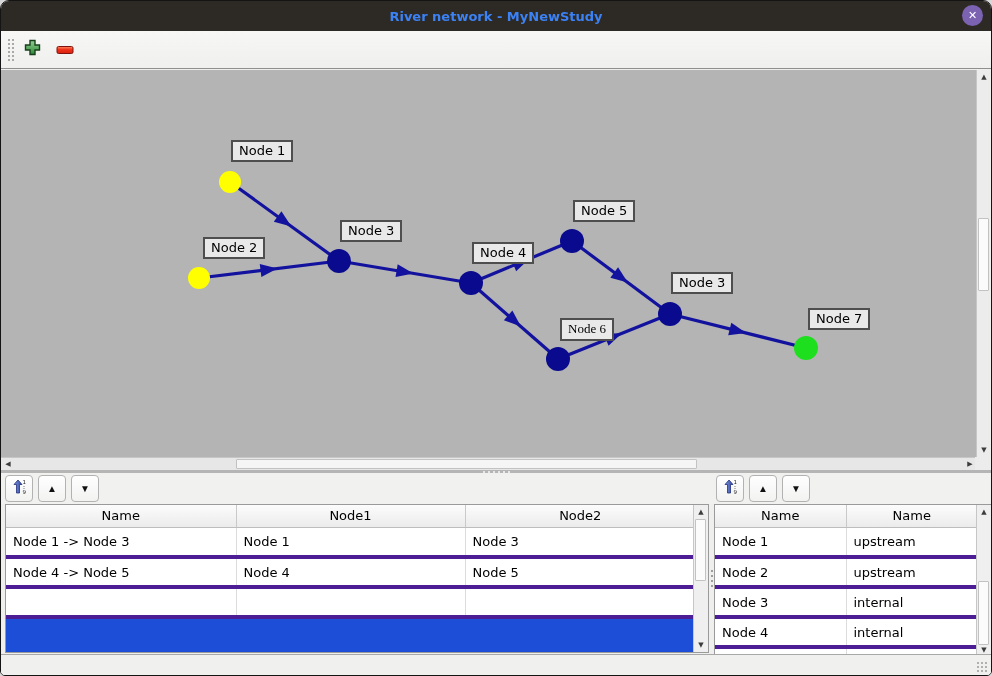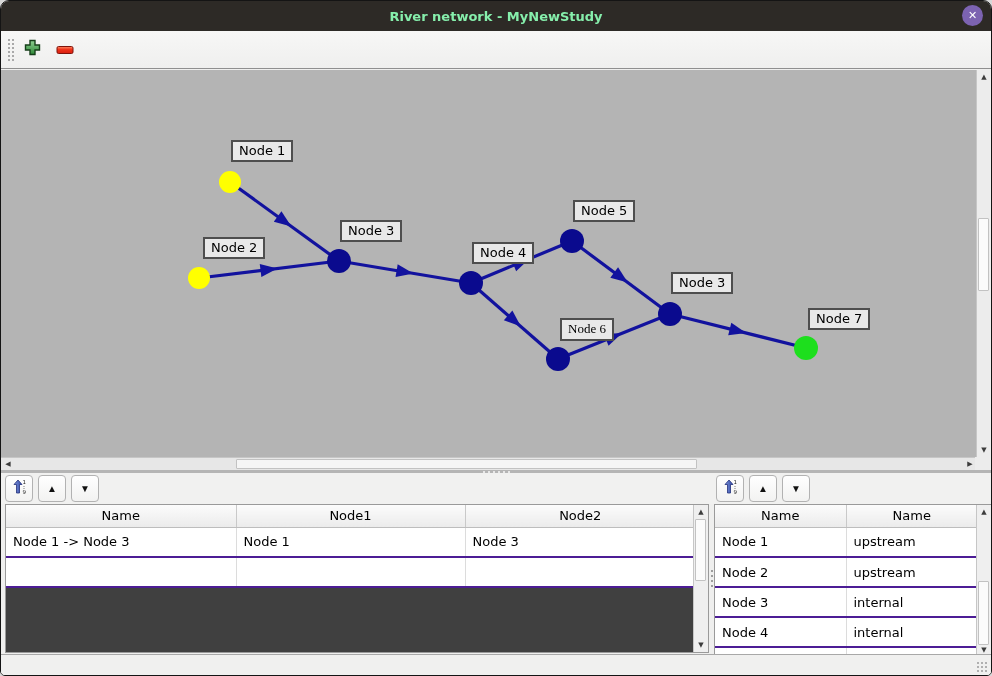--- a/index.html
+++ b/index.html
@@ -8,21 +8,21 @@
     position:relative;width:992px;height:676px;
     font-family:"DejaVu Sans","Liberation Sans",sans-serif;
     border:1px solid #141414;border-radius:9px 9px 5px 5px;
     overflow:hidden;background:#efefee;
   }
   
   .titlebar{
     position:absolute;left:0;top:0;width:100%;height:30px;
     background:#2d2a26;display:flex;align-items:center;justify-content:center;
   }
-  .titlebar .title{color:#86efac;font-size:13px;font-weight:bold;}
+  .titlebar .title{color:#3b82f6;font-size:13px;font-weight:bold;}
   .close-btn{
     position:absolute;right:8px;top:4px;width:21px;height:21px;border-radius:50%;
     background:#7c63b1;display:flex;align-items:center;justify-content:center;
     color:#ffffff;font-size:11px;font-weight:bold;cursor:pointer;
   }
   
   .toolbar{
     position:absolute;left:0;top:30px;width:100%;height:38px;
     background:linear-gradient(#f7f7f6,#efefee);
     border-bottom:1px solid #8f8f8f;
@@ -80,36 +80,36 @@
   .pt-group.left{left:4px;}
   .pt-group.right{left:715px;}
   .panel-btn{
     width:28px;height:27px;border:1px solid #b2b2b2;border-radius:4px;
     background:linear-gradient(#ffffff,#f2f2f1);
     display:flex;align-items:center;justify-content:center;cursor:pointer;padding:0;
   }
   .panel-btn .tri{font-size:10px;color:#111;line-height:10px;}
   
   .tbl-wrap{
-    position:absolute;top:503px;background:#404040;border:1px solid #9a9a9a;overflow:hidden;
+    position:absolute;top:503px;background:#1d4ed8;border:1px solid #9a9a9a;overflow:hidden;
   }
   .tbl-wrap.left{left:4px;width:704px;height:149px;}
   .tbl-wrap.right{left:713px;width:278px;height:154px;}
   table.grid{border-collapse:collapse;table-layout:fixed;font-size:13px;color:#000;}
   .tbl-wrap.left table.grid{width:689px;}
   .tbl-wrap.right table.grid{width:262px;}
   table.grid th{
     height:22px;font-weight:normal;text-align:center;
     background:linear-gradient(#fcfcfc,#ebebeb);
     border-bottom:1px solid #bdbdbd;border-right:1px solid #c9c9c9;
     padding:0;overflow:hidden;
   }
   table.grid th:last-child{border-right:none;}
   table.grid td{
-    height:30px;padding:0 0 0 7px;border-bottom:2px solid #4c1d95;border-right:1px solid #dcdcdc;
+    height:30px;padding:0 0 0 7px;border-bottom:4px solid #4c1d95;border-right:1px solid #dcdcdc;
     overflow:hidden;white-space:nowrap;background:#fff;
   }
   table.grid td:last-child{border-right:none;}
   .tbl-wrap.left th:nth-child(1),.tbl-wrap.left td:nth-child(1){width:230px;}
   .tbl-wrap.left th:nth-child(2),.tbl-wrap.left td:nth-child(2){width:229px;}
   .tbl-wrap.left th:nth-child(3),.tbl-wrap.left td:nth-child(3){width:230px;}
   .tbl-wrap.right th,.tbl-wrap.right td{width:131px;}
   .tbl-scroll{
     position:absolute;right:0;top:0;bottom:0;width:15px;
     background:#efefef;border-left:1px solid #c6c6c6;
@@ -297,20 +297,25 @@
             <th>Node2</th>
           </tr>
         </thead>
         <tbody>
           <tr>
             <td>Node 1 -&gt; Node 3</td>
             <td>Node 1</td>
             <td>Node 3</td>
           </tr>
           <tr>
+            <td>Node 4 -&gt; Node 5</td>
+            <td>Node 4</td>
+            <td>Node 5</td>
+          </tr>
+          <tr>
             <td></td>
             <td></td>
             <td></td>
           </tr>
         </tbody>
       </table>
     <div class="tbl-scroll">
       <div class="sb-arrow up">▲</div>
       <div class="sb-thumb"></div>
       <div class="sb-arrow down">▼</div>

